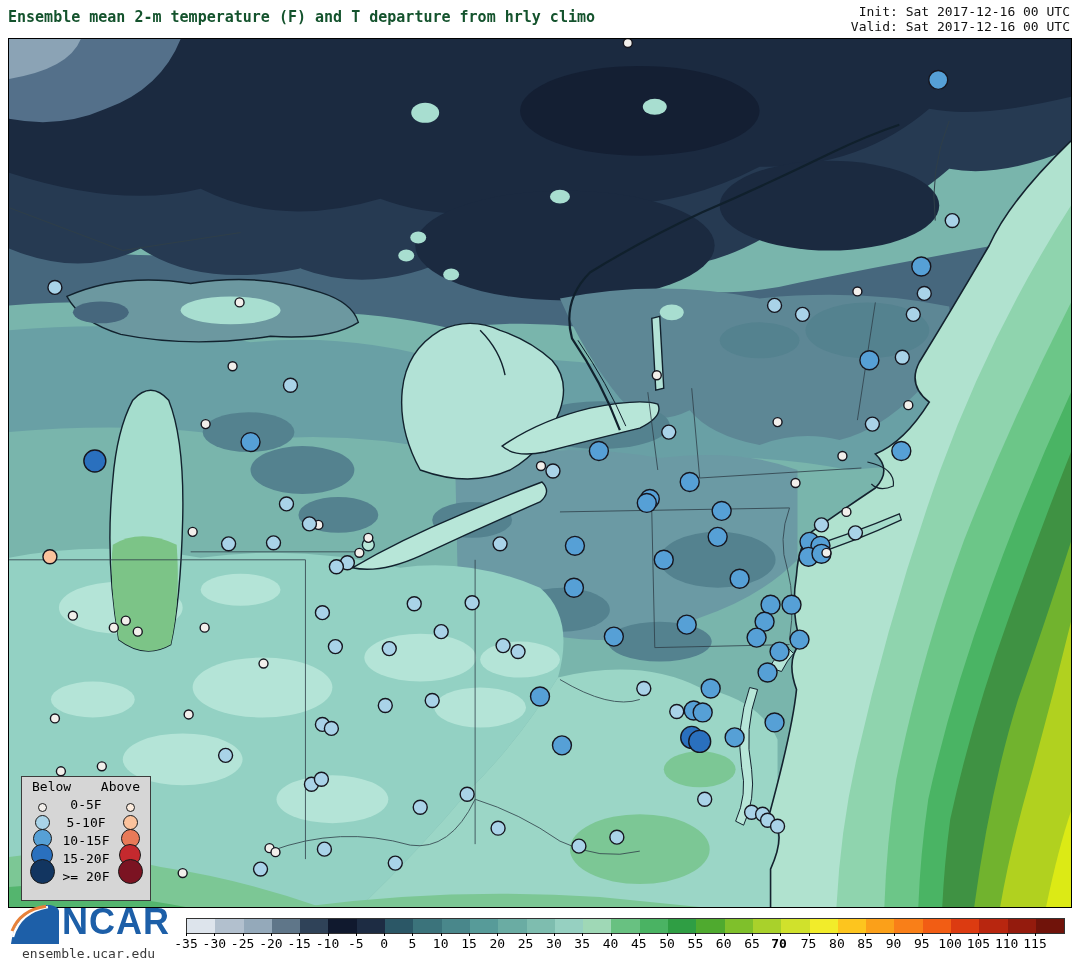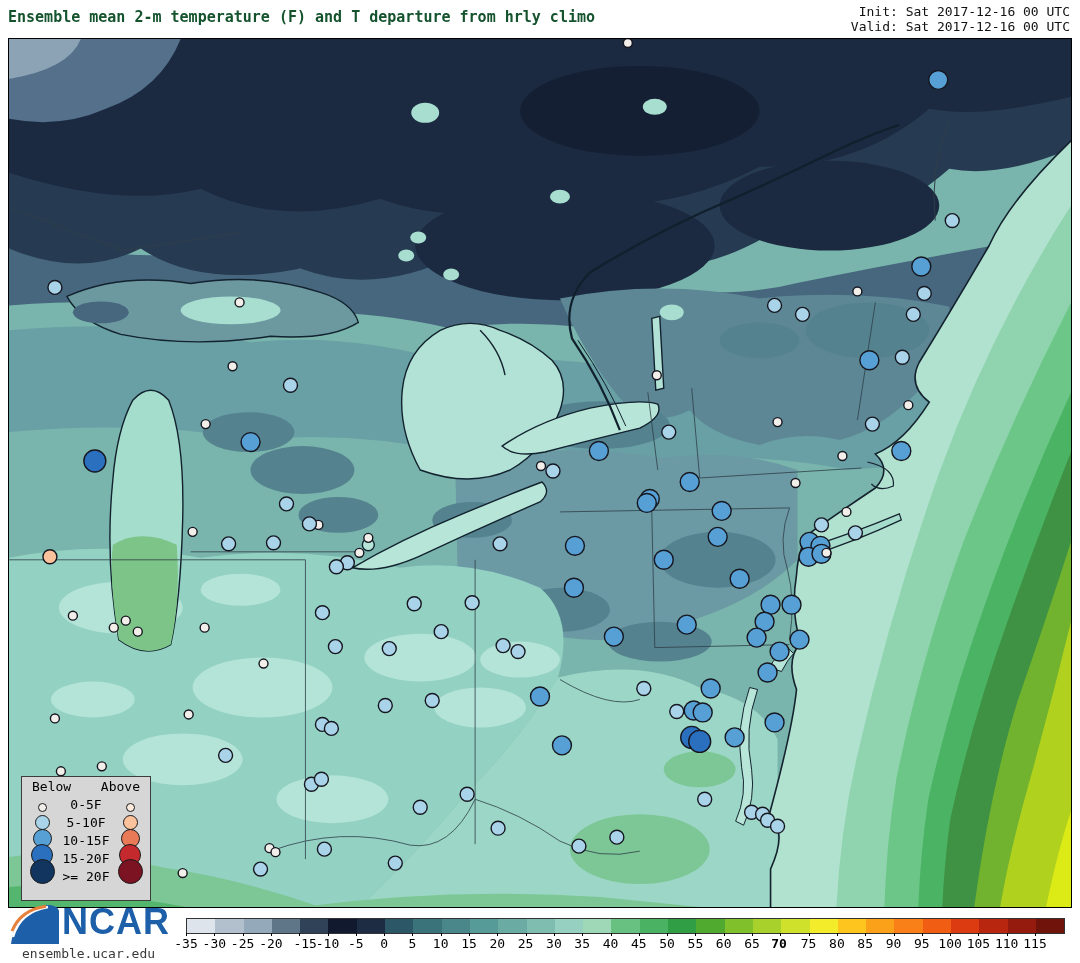--- a/index.html
+++ b/index.html
@@ -404,21 +404,21 @@
       <div class="cbar-tick" style="left: 764.1px;"></div>
       <div class="cbar-tick" style="left: 792.4px;"></div>
       <div class="cbar-tick" style="left: 820.7px;"></div>
       <div class="cbar-tick" style="left: 849px;"></div>
     </div>
   <div class="cbar-labels" id="cbar-labels">
       <div class="cbar-label" style="left: 0px;">-35</div>
       <div class="cbar-label" style="left: 28.3px;">-30</div>
       <div class="cbar-label" style="left: 56.6px;">-25</div>
       <div class="cbar-label" style="left: 84.9px;">-20</div>
-      <div class="cbar-label" style="left: 113.2px; margin-left: 6px;">-15</div>
+      <div class="cbar-label" style="left: 113.2px;">-15</div>
       <div class="cbar-label" style="left: 141.5px;">-10</div>
       <div class="cbar-label" style="left: 169.8px;">-5</div>
       <div class="cbar-label" style="left: 198.1px;">0</div>
       <div class="cbar-label" style="left: 226.4px;">5</div>
       <div class="cbar-label" style="left: 254.7px;">10</div>
       <div class="cbar-label" style="left: 283px;">15</div>
       <div class="cbar-label" style="left: 311.3px;">20</div>
       <div class="cbar-label" style="left: 339.6px;">25</div>
       <div class="cbar-label" style="left: 367.9px;">30</div>
       <div class="cbar-label" style="left: 396.2px;">35</div>

